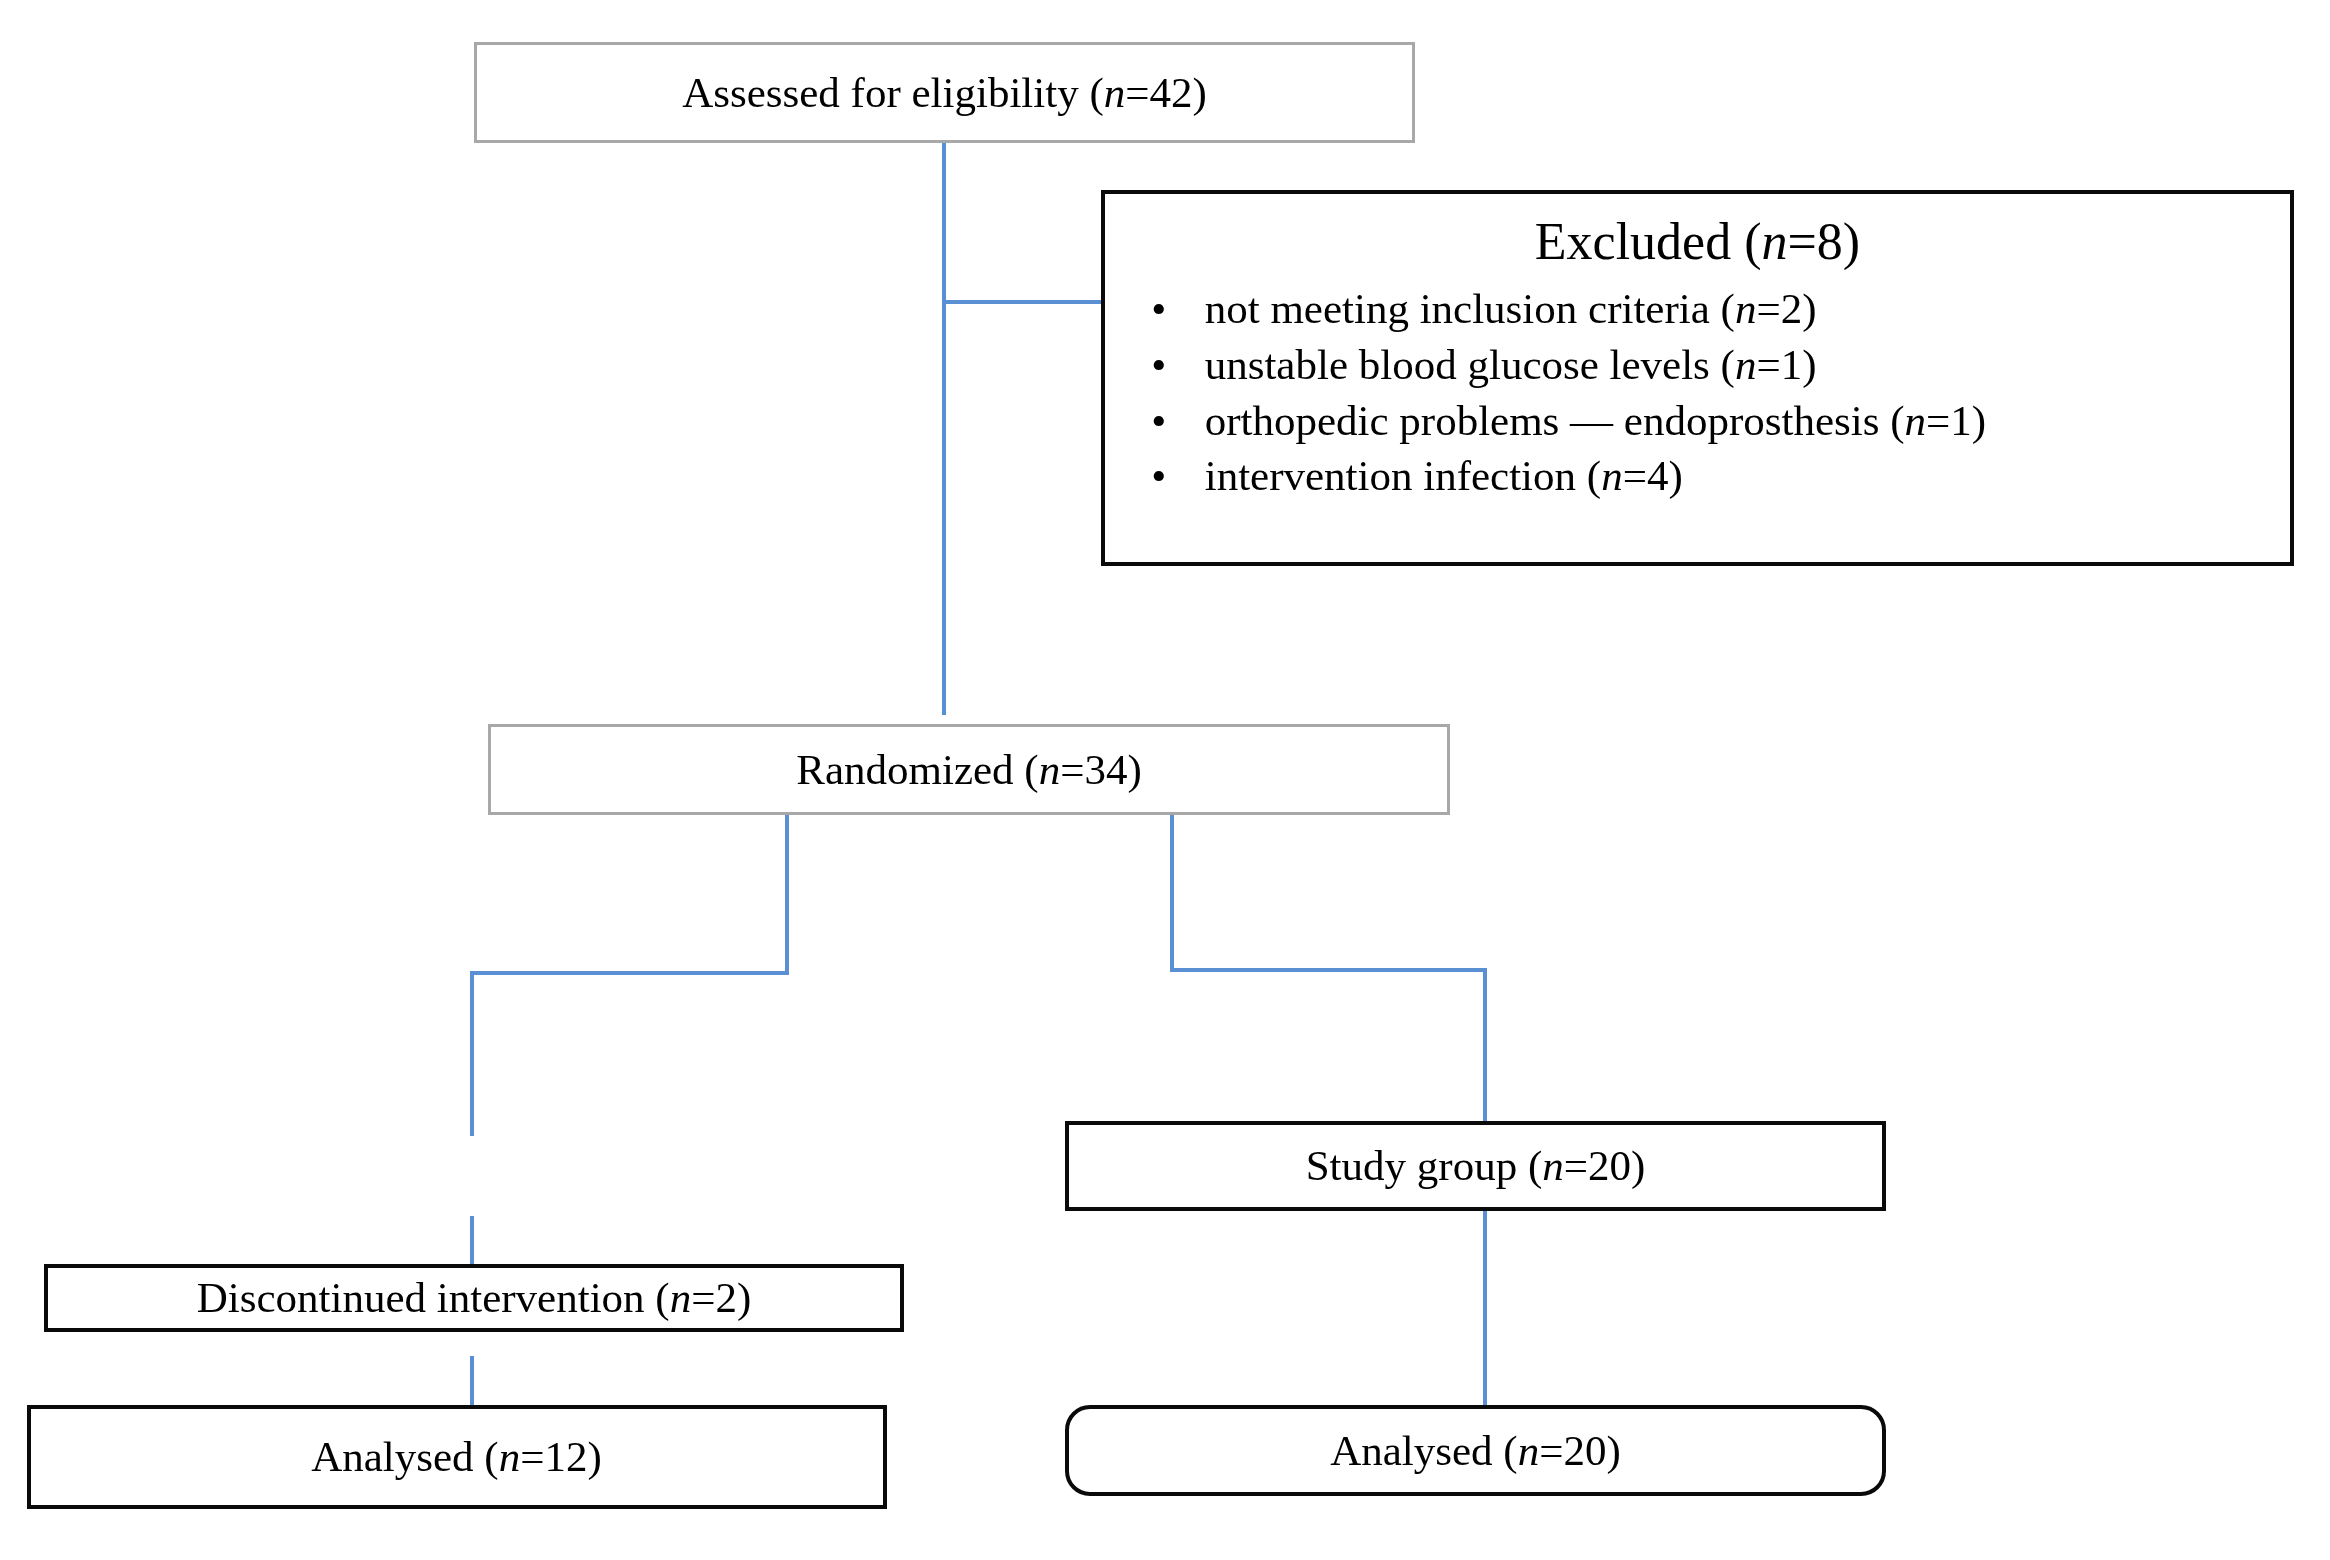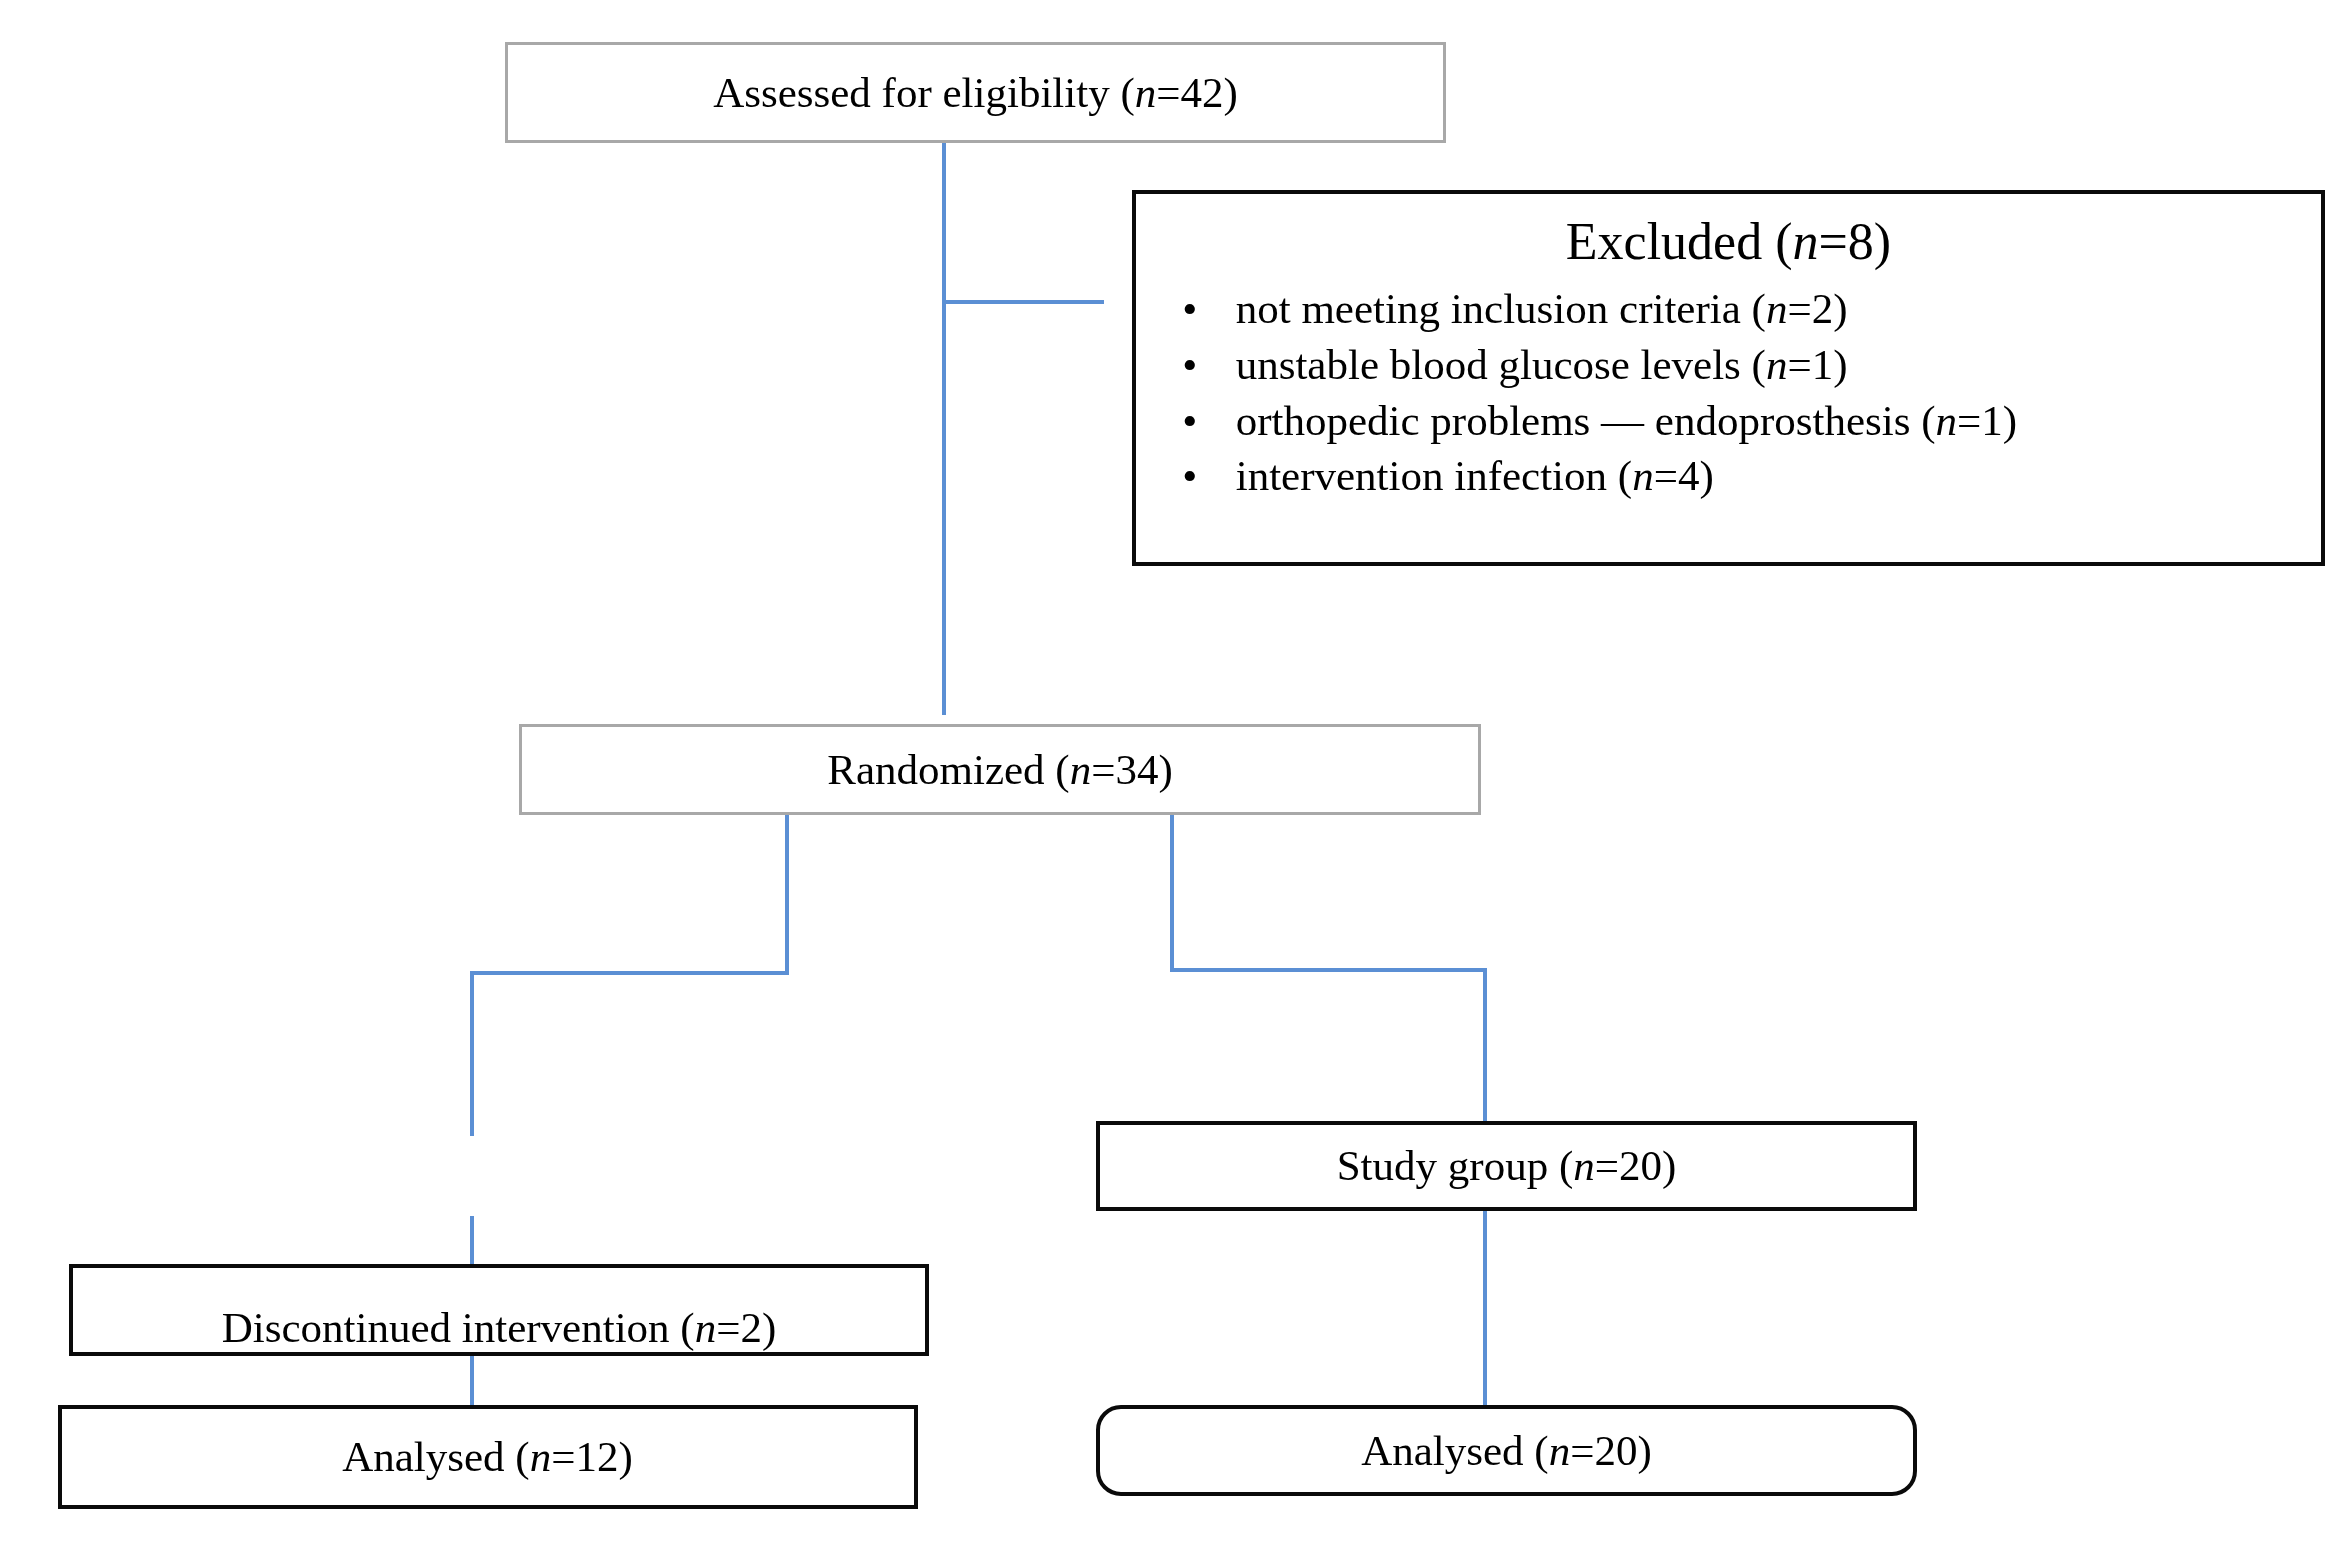--- a/index.html
+++ b/index.html
@@ -20,21 +20,20 @@
 
   
   .box {
     position: absolute;
     box-sizing: border-box;
     background: #ffffff;
     display: flex;
     align-items: center;
     justify-content: center;
     z-index: 3;
-    margin-left: 31px;
   }
   .box-gray {
     border: 3.5px solid #a8a8a8;
   }
   .box-black {
     border: 4.9px solid #0a0a0a;
   }
   .box-label {
     font-size: 43px;
     line-height: 1.15;
@@ -138,21 +137,21 @@
     </ul>
   </div>
 
   <div class="box box-gray" style="left:488px; top:724px; width:962px; height:91px;">
     <div class="box-label">
       <span>Randomized (</span><span class="n-italic">n</span><span>=34)</span>
     </div>
   </div>
 
 
-  <div class="box box-black" style="left:38px; top:1264px; width:860px; height:92px;align-items:flex-end;">
+  <div class="box box-black" style="left:44px; top:1264px; width:860px; height:68px;">
     <div class="box-label">
       <span>Discontinued intervention (</span><span class="n-italic">n</span><span>=2)</span>
     </div>
   </div>
 
   <div class="box box-black" style="left:26.5px; top:1405px; width:860px; height:104px;">
     <div class="box-label">
       <span>Analysed (</span><span class="n-italic">n</span><span>=12)</span>
     </div>
   </div>

